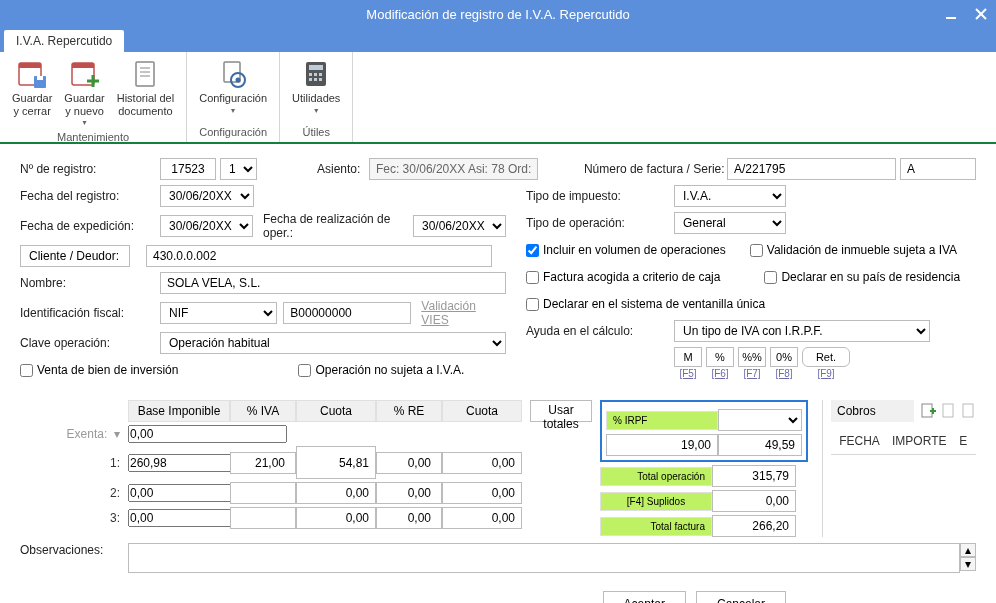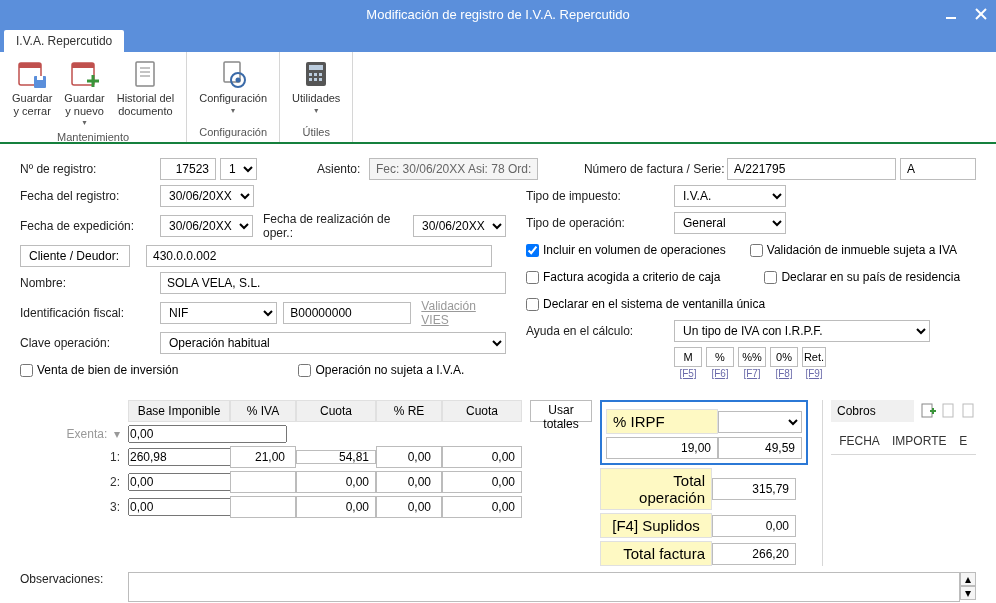--- a/index.html
+++ b/index.html
@@ -40,39 +40,39 @@
 
 .form-columns { display: flex; gap: 20px; }
 .form-col { flex: 1; }
 .lcell { width: 140px; flex-shrink: 0; }
 .rcell { width: 148px; flex-shrink: 0; }
 
 
 .help-row { display: flex; gap: 4px; }
 .help-btn { display: flex; flex-direction: column; align-items: center; }
 .help-btn button { border: 1px solid #bcbcbc; background: #fff; width: 28px; height: 20px; font-size: 11px; cursor: pointer; }
-.help-btn button.wide { width: 24px; }
+.help-btn button.wide { width: 48px; border-radius: 6px; }
 .help-btn .fk { font-size: 10px; color: #6a6aaa; text-decoration: underline; margin-top: 1px; }
 
 
 .grid-section { display: flex; gap: 8px; margin-top: 4px; padding: 0 20px; }
 .grid-left { flex: 1; }
 .grid-header { display: flex; }
 .grid-header .gh { background: #f0f0f0; border: 1px solid #e0e0e0; text-align: center; padding: 3px 4px; font-size: 12px; }
 .grid-row { display: flex; align-items: center; margin-top: 3px; }
 .grid-row .gr-lbl { text-align: right; padding-right: 8px; font-size: 12px; color: #333; }
 .gcell { width: 66px; }
 .gcell-base { width: 102px; }
 .gcell-lbl { width: 108px; }
 .gcell input { width: 100%; height: 22px; border: 1px solid #bcbcbc; text-align: right; padding: 2px 10px; font-size: 12px; }
 
 
 .irpf-box { border: 2px solid #2b78d6; padding: 4px; }
 .totals-row { display: flex; align-items: center; margin-top: 3px; }
-.totals-row .tl { background: #fef9c3; border: 1px solid #e0e0e0; text-align: right; padding: 3px 6px; width: 112px; font-size: 15px; }
+.totals-row .tl { background: #bef264; border: 1px solid #e0e0e0; text-align: right; padding: 3px 6px; width: 112px; font-size: 10px; }
 .totals-row .tv { width: 84px; }
 .totals-row .tv input { width: 100%; height: 22px; border: 1px solid #bcbcbc; text-align: right; padding: 2px 6px; font-size: 12px; }
 
 
 .cobros { border-left: 1px solid #d7d7d7; padding-left: 8px; margin-left: 6px; width: 178px; }
 .cobros-head { display: flex; align-items: center; justify-content: space-between; background: #f0f0f0; padding: 4px 6px; }
 .cobros-icons { display: flex; gap: 4px; }
 .cobros-icons .ci { width: 16px; height: 16px; cursor: pointer; }
 .cobros-cols { display: flex; border-bottom: 1px solid #d7d7d7; margin-top: 6px; }
 .cobros-cols .cc { text-align: center; padding: 6px 4px; font-size: 12px; color: #333; }
@@ -193,21 +193,21 @@
       </div>
     </div>
     <div class="ribbon-group-label">Útiles</div>
   </div>
 </div>
 
 <div class="form">
 
   <div class="row">
     <span class="lbl lcell">Nº de registro:</span>
-    <input class="inp right" style="width: 56px;" value="17523">
+    <input class="inp right" style="width: 56px; text-align: center;" value="17523">
     <select class="sel" style="width:38px;margin-left:4px"><option>1</option></select>
     <span class="lbl" style="margin-left:60px;width:58px">Asiento:</span>
     <input class="inp readonly" style="width: 180px;" readonly="" value="Fec: 30/06/20XX Asi: 78 Ord: 1">
     <span class="lbl" style="margin-left:46px;width:160px">Número de factura / Serie:</span>
     <input class="inp" style="width: 172px;" value="A/221795">
     <input class="inp" style="width: 76px; margin-left: 4px;" value="A">
   </div>
 
   <div class="form-columns">
 
@@ -332,21 +332,21 @@
       <button class="btn-inline" style="margin-left:8px;width:62px">Usar totales</button>
     </div>
     <div class="grid-row">
       <span class="gr-lbl gcell-lbl" style="color:#999"><span>Exenta:</span>&nbsp;&nbsp;▾</span>
       <span class="gcell-base"><input value="0,00" style=""></span>
     </div>
     <div class="grid-row">
       <span class="gr-lbl gcell-lbl">1:</span>
       <span class="gcell-base"><input value="260,98" style=""></span>
       <span class="gcell"><input value="21,00" style=""></span>
-      <span style="width:80px"><input style="width: 100%; height: 14px; border: 1px solid rgb(188, 188, 188); text-align: right; padding: 2px 6px;" value="54,81"></span>
+      <span style="width:80px"><input style="width: 100%; height: 33px; border: 1px solid rgb(188, 188, 188); text-align: right; padding: 2px 6px;" value="54,81"></span>
       <span class="gcell"><input value="0,00" style=""></span>
       <span style="width:80px"><input style="width: 100%; height: 22px; border: 1px solid rgb(188, 188, 188); text-align: right; padding: 2px 6px;" value="0,00"></span>
     </div>
     <div class="grid-row">
       <span class="gr-lbl gcell-lbl">2:</span>
       <span class="gcell-base"><input value="0,00" style=""></span>
       <span class="gcell"><input value="" style=""></span>
       <span style="width:80px"><input style="width: 100%; height: 22px; border: 1px solid rgb(188, 188, 188); text-align: right; padding: 2px 6px;" value="0,00"></span>
       <span class="gcell"><input value="0,00" style=""></span>
       <span style="width:80px"><input style="width: 100%; height: 22px; border: 1px solid rgb(188, 188, 188); text-align: right; padding: 2px 6px;" value="0,00"></span>

